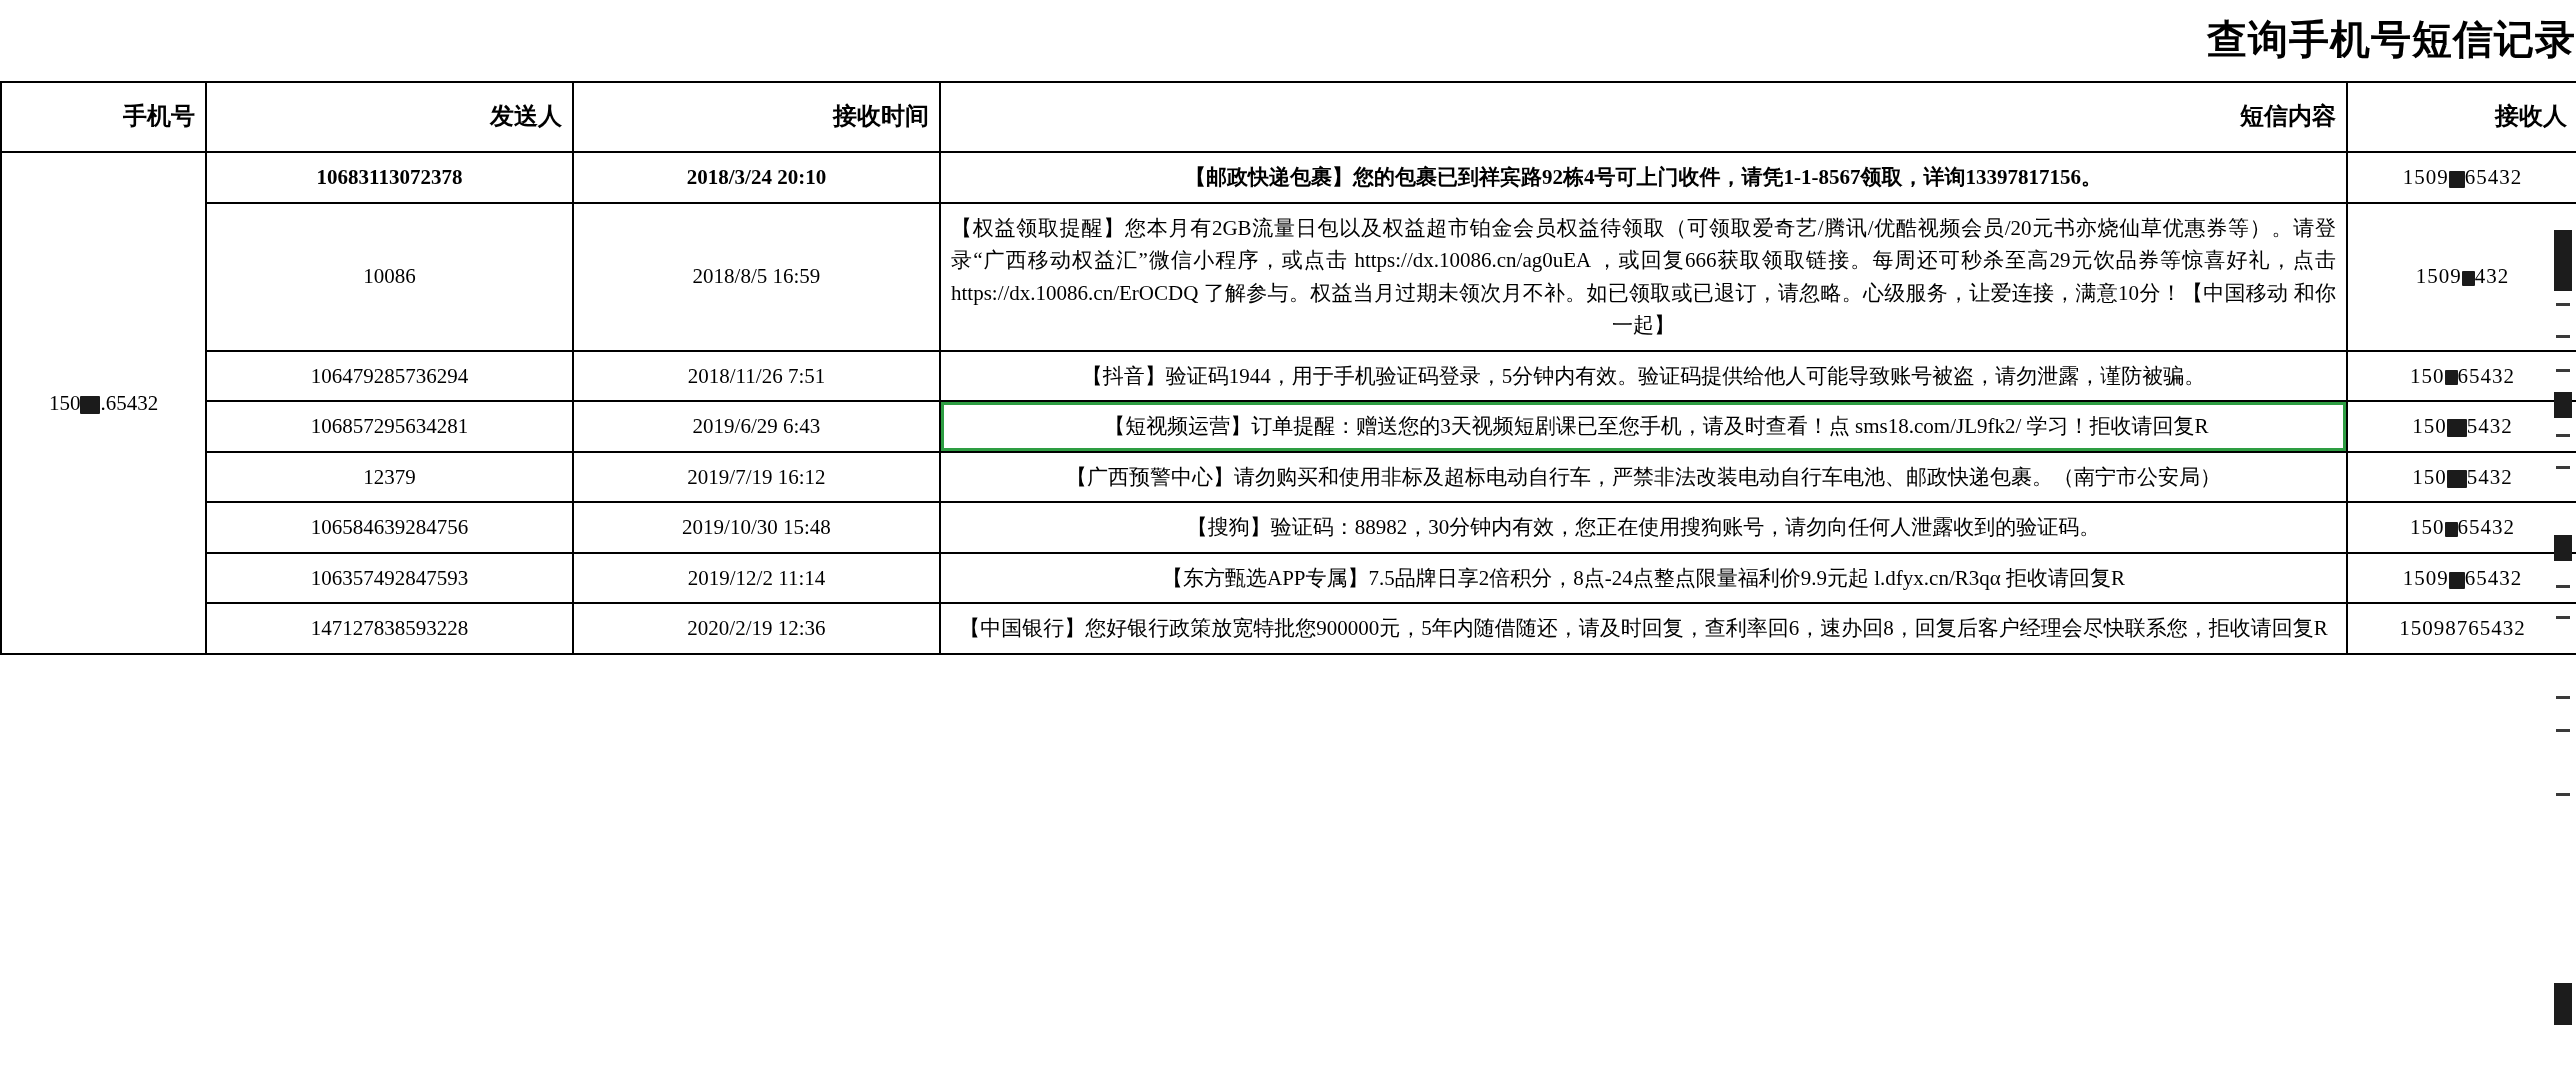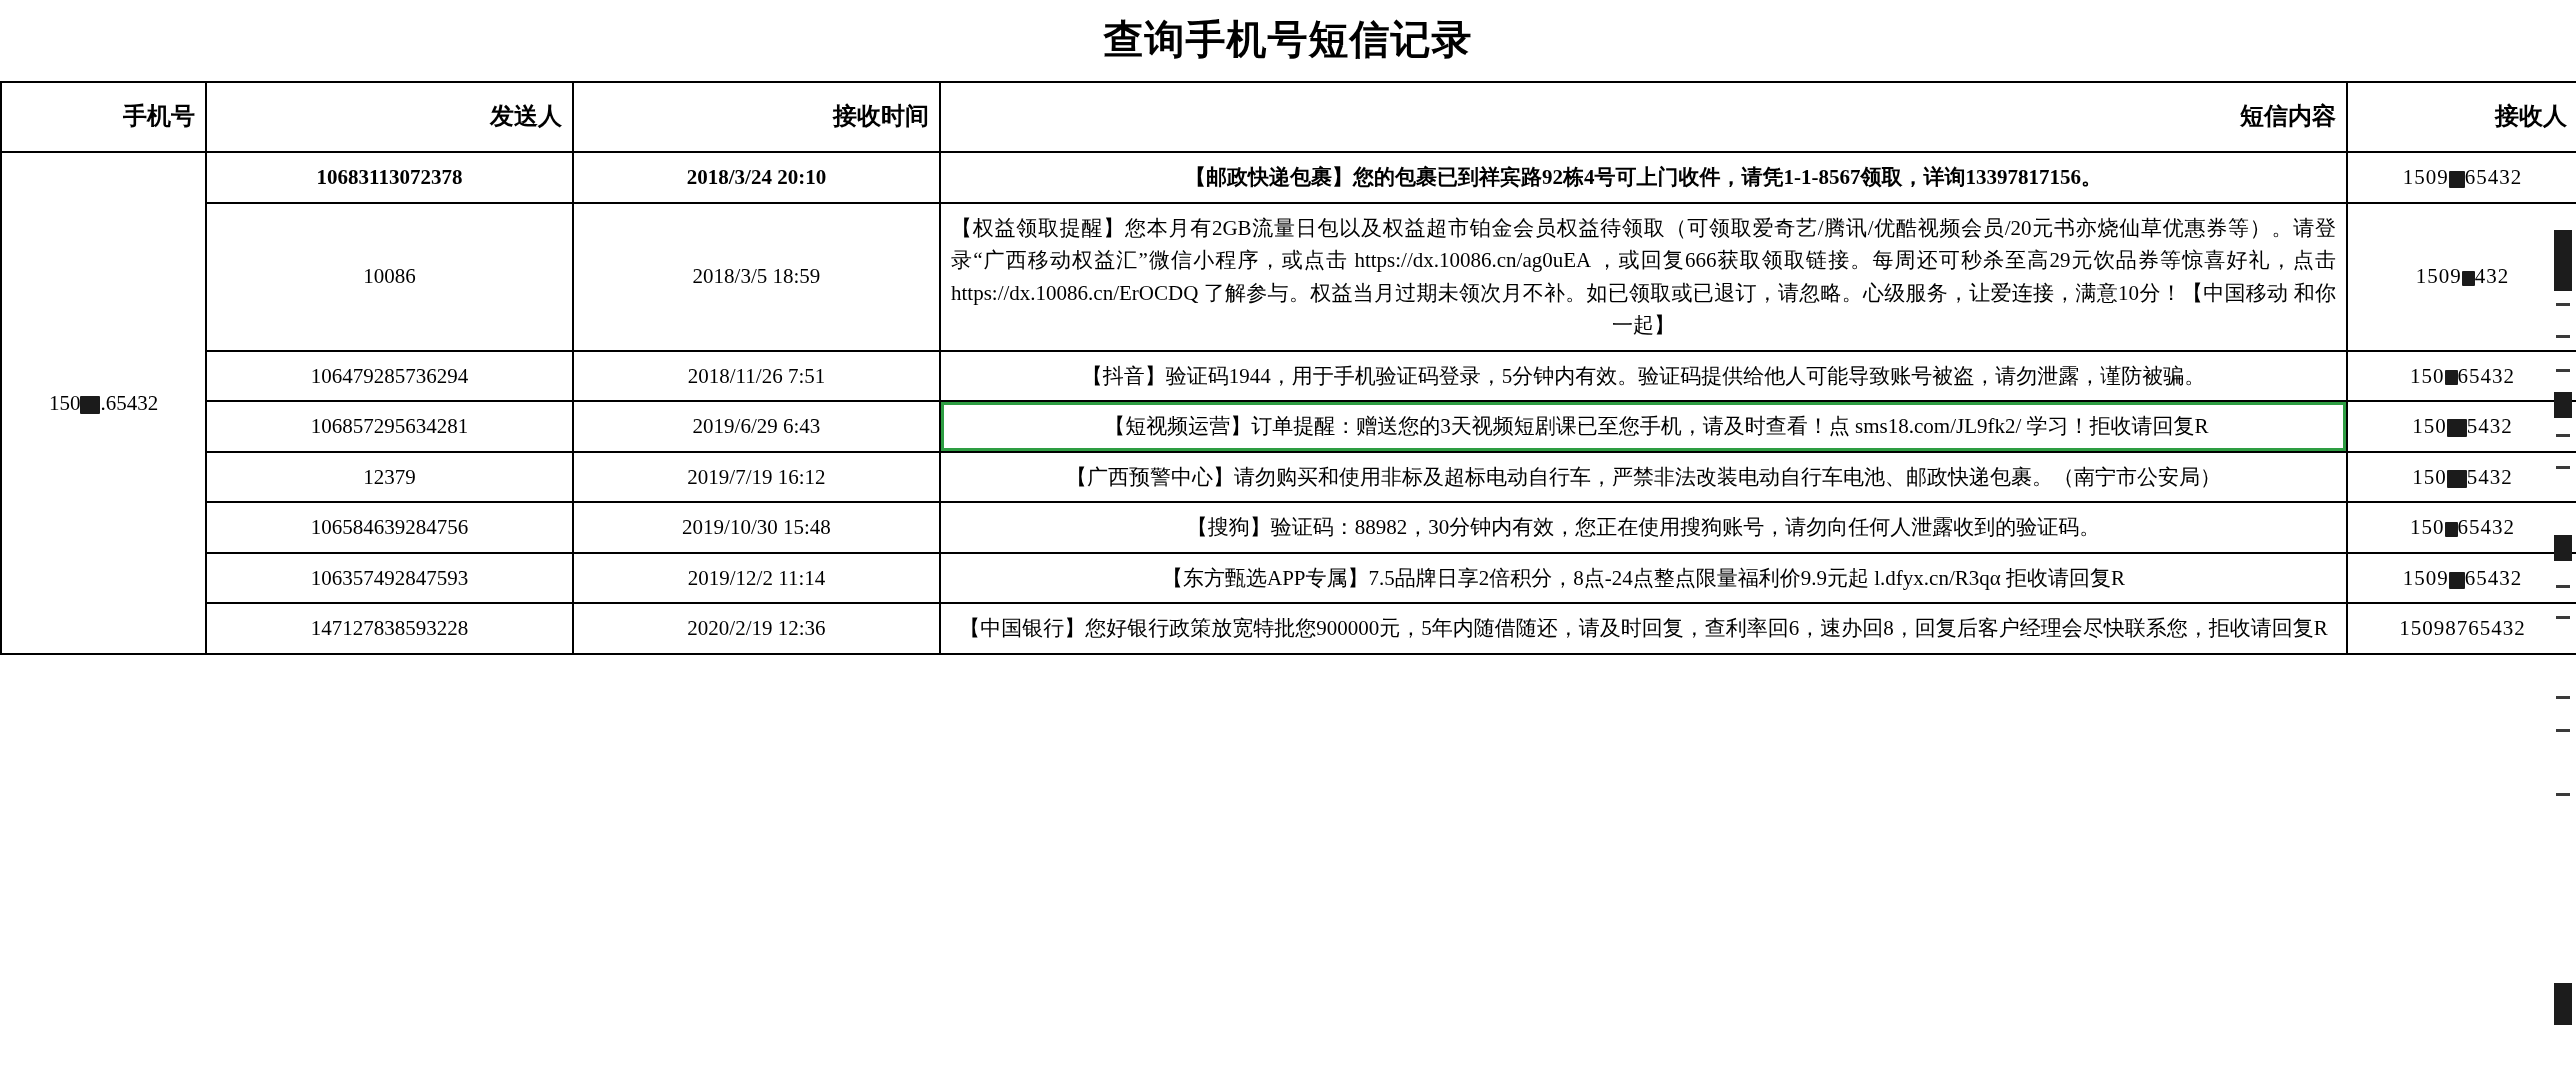--- a/index.html
+++ b/index.html
@@ -14,21 +14,21 @@
     color: #000000;
     overflow: hidden;
   }
   .page {
     position: relative;
     width: 2576px;
     height: 1080px;
     box-sizing: border-box;
   }
   .doc-title {
-    text-align: center;
+    text-align: right;
     font-size: 40px;
     font-weight: bold;
     letter-spacing: 1px;
     padding-top: 12px;
     padding-bottom: 14px;
     font-family: "Liberation Sans", "DejaVu Sans", sans-serif;
   }
   table.sms-table {
     width: 2576px;
     border-collapse: collapse;
@@ -164,21 +164,21 @@
         <td class="c-content">【邮政快递包裹】您的包裹已到祥宾路92栋4号可上门收件，请凭1-1-8567领取，详询13397817156。</td>
         <td class="c-recv">
           <span class="recv-wrap">
             <span>1509</span><span class="redact w1"></span><span>65432</span>
           </span>
         </td>
       </tr>
 
       <tr>
         <td class="c-sender">10086</td>
-        <td class="c-time">2018/3/5 18:59</td>
+        <td class="c-time">2018/8/5 16:59</td>
         <td class="c-content">【权益领取提醒】您本月有2GB流量日包以及权益超市铂金会员权益待领取（可领取爱奇艺/腾讯/优酷视频会员/20元书亦烧仙草优惠券等）。请登录“广西移动权益汇”微信小程序，或点击 https://dx.10086.cn/ag0uEA ，或回复666获取领取链接。每周还可秒杀至高29元饮品券等惊喜好礼，点击 https://dx.10086.cn/ErOCDQ 了解参与。权益当月过期未领次月不补。如已领取或已退订，请忽略。心级服务，让爱连接，满意10分！【中国移动 和你一起】</td>
         <td class="c-recv">
           <span class="recv-wrap">
             <span>1509</span><span class="redact w2"></span><span>432</span>
           </span>
         </td>
       </tr>
 
       <tr>
         <td class="c-sender">106479285736294</td>

